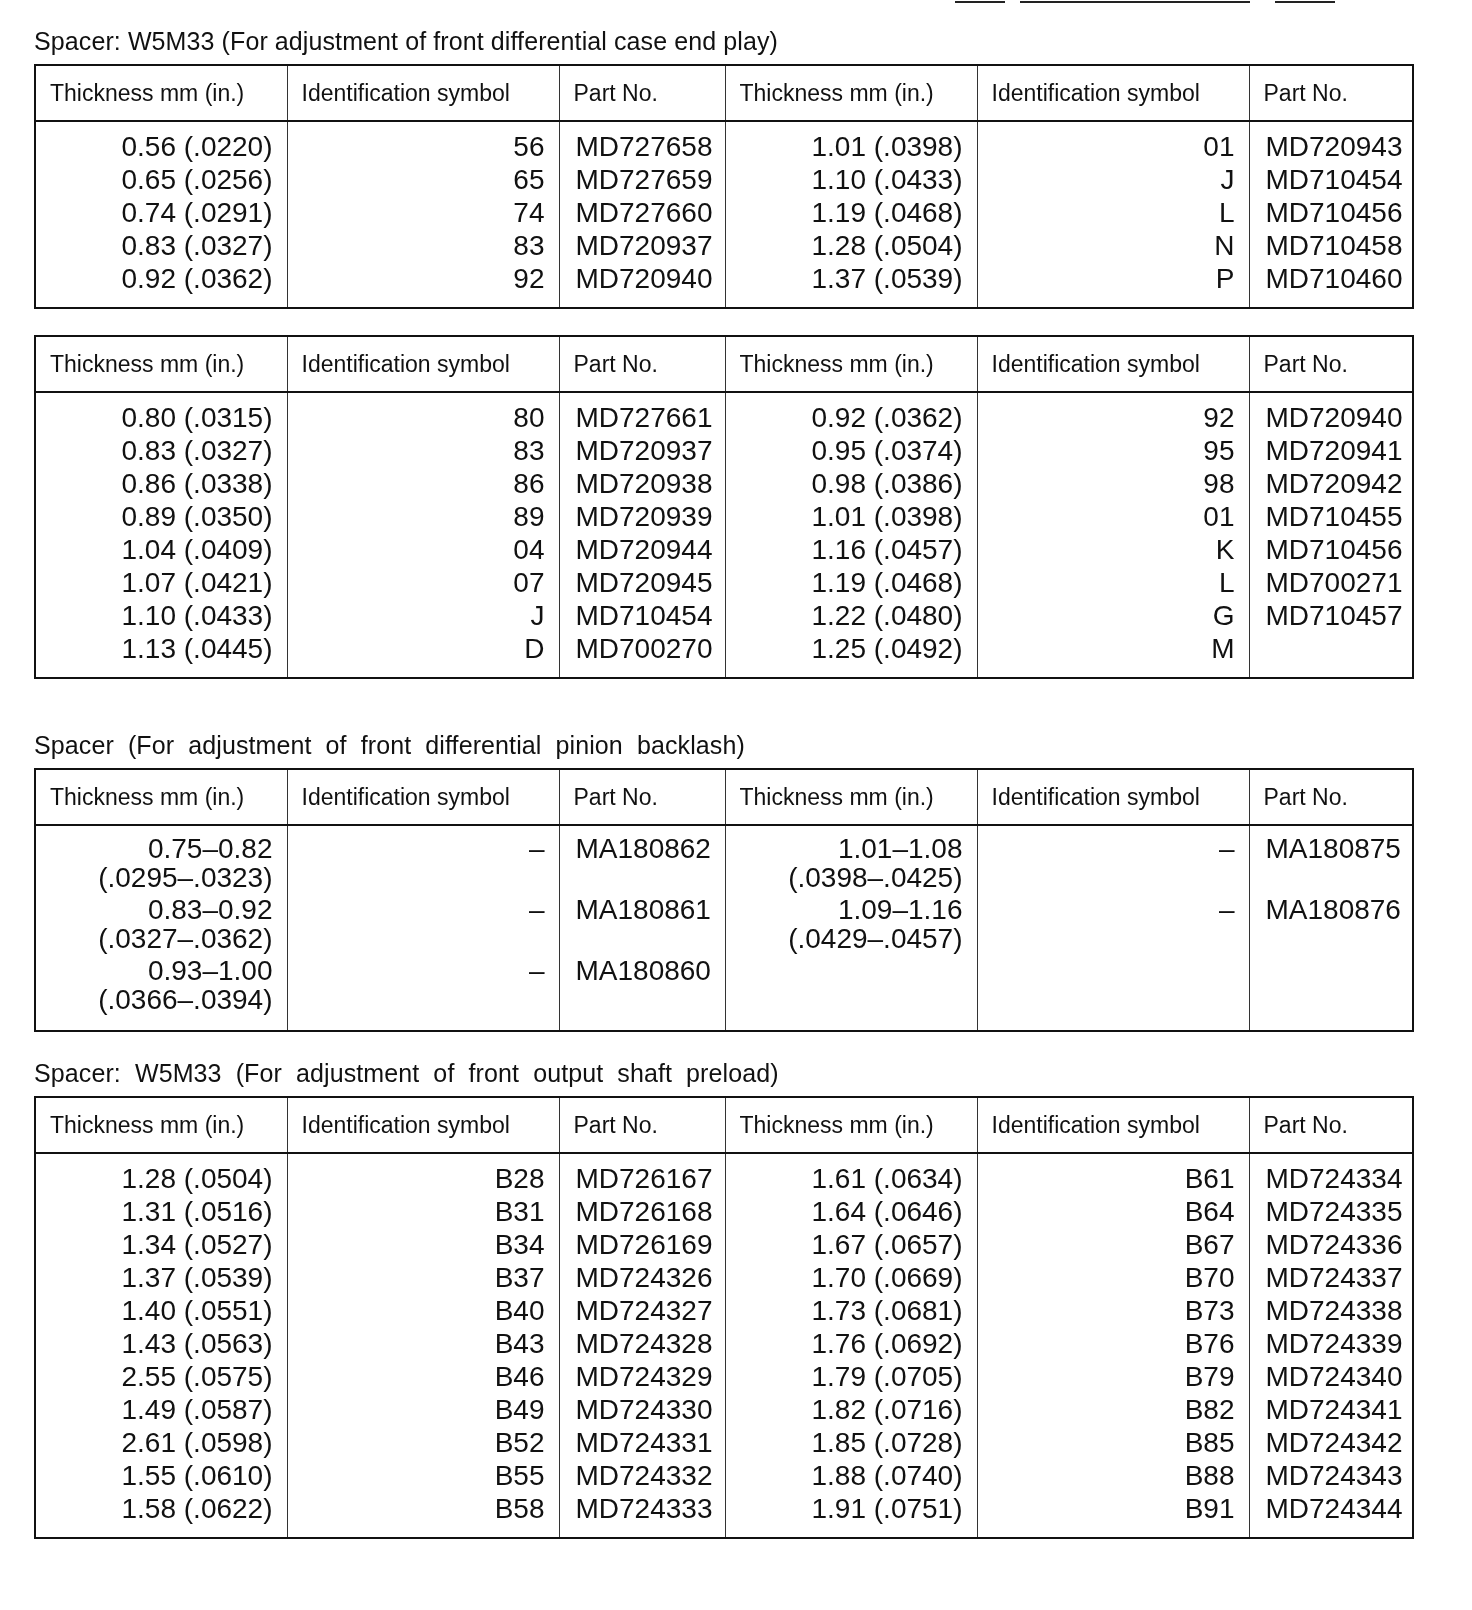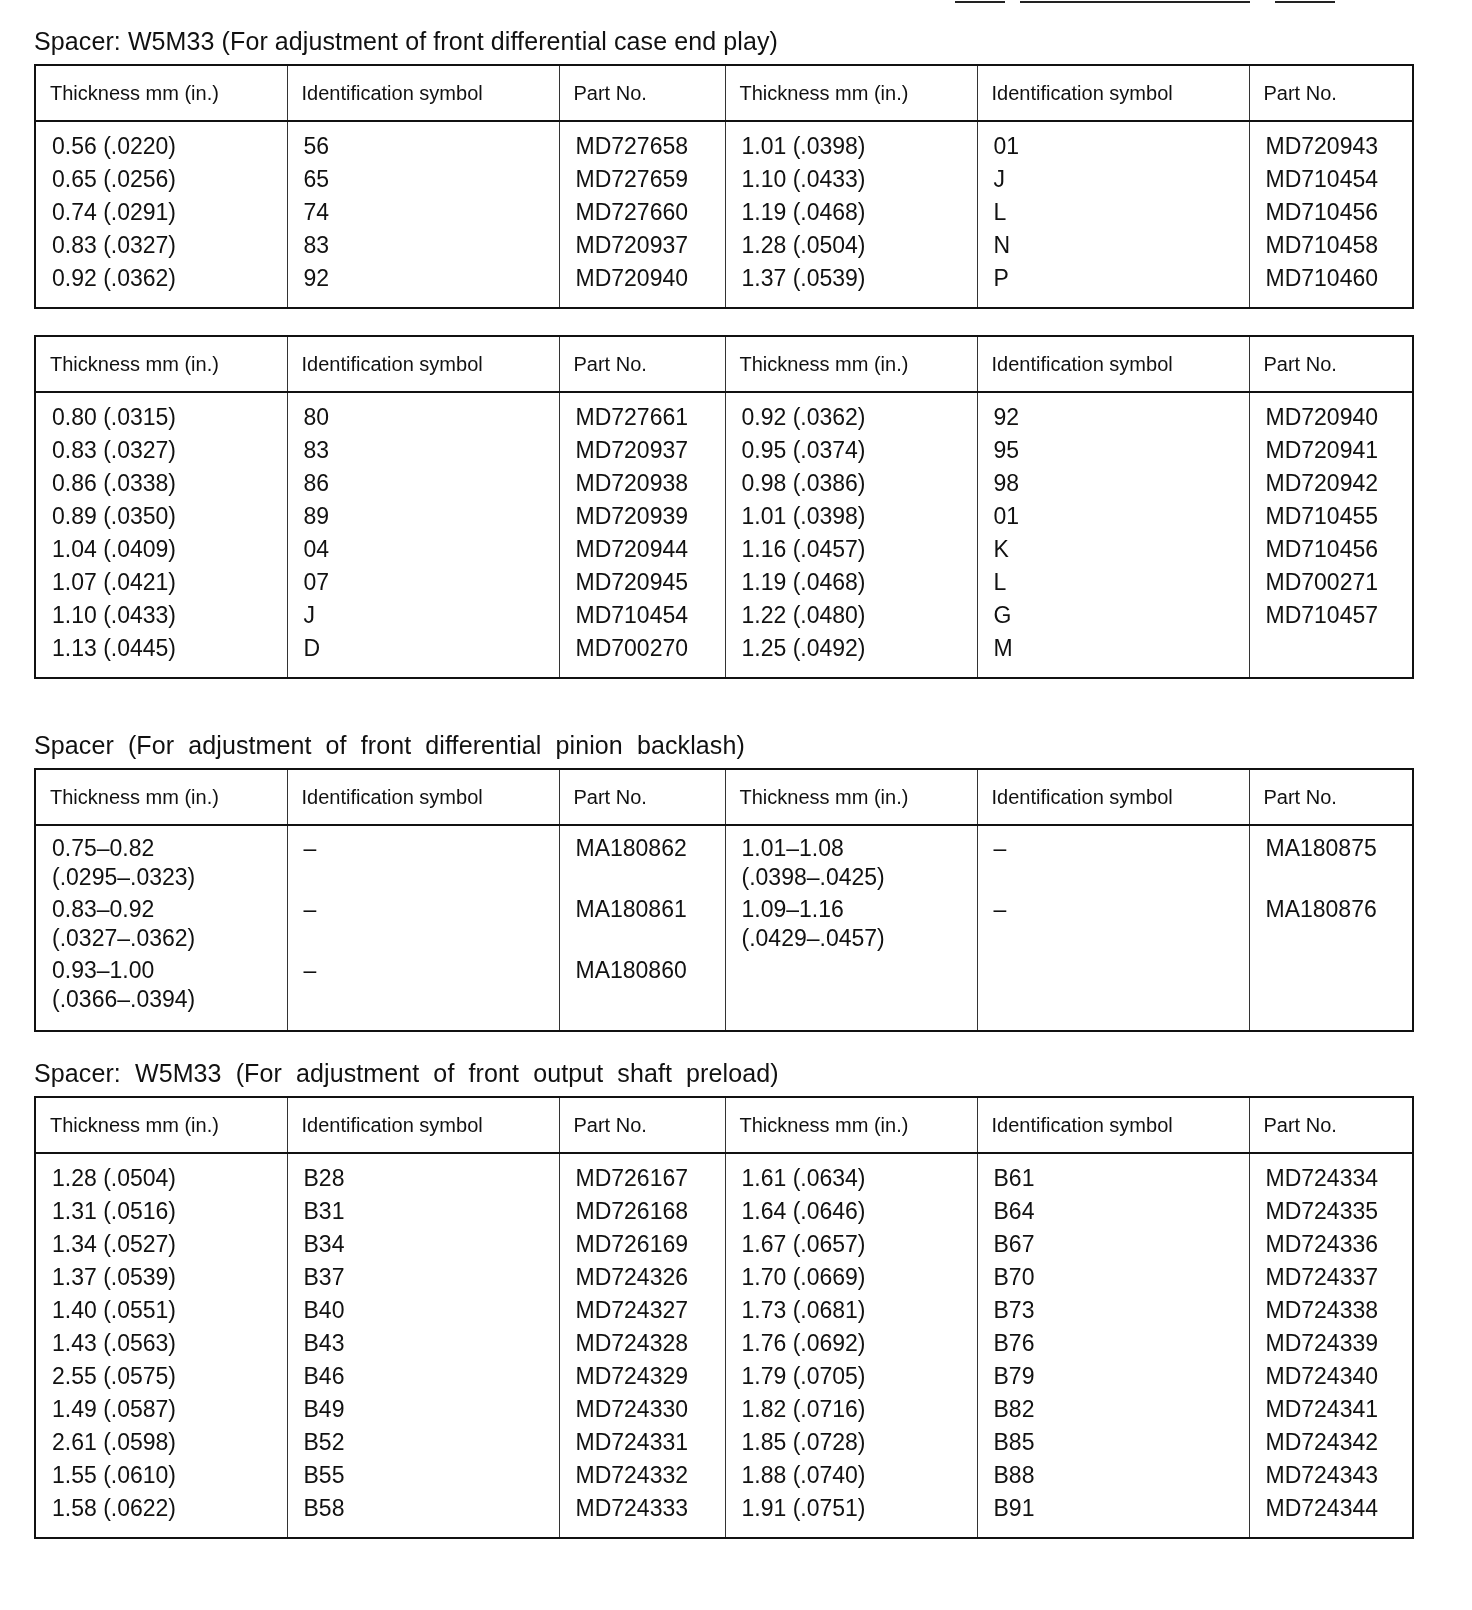--- a/index.html
+++ b/index.html
@@ -19,27 +19,27 @@
     border-collapse: collapse; width: 1378px; margin-top: 8px;
     border: 2px solid #111; table-layout: fixed;
   }
   table.spec col.c1 { width: 252px; }
   table.spec col.c2 { width: 272px; }
   table.spec col.c3 { width: 166px; }
   table.spec col.c4 { width: 252px; }
   table.spec col.c5 { width: 272px; }
   table.spec col.c6 { width: 164px; }
   table.spec th {
-    font-weight: normal; font-size: 20px; text-align: left;
+    font-weight: normal; font-size: 23px; text-align: left;
     padding: 0 14px; height: 54px; border-right: 1px solid #333;
     border-bottom: 2px solid #111; white-space: nowrap;
   }
   table.spec th:last-child { border-right: none; }
   table.spec td {
-    font-size: 23px; text-align: left; vertical-align: top;
+    font-size: 28px; text-align: right; vertical-align: top;
     padding: 8px 14px 12px 16px; border-right: 1px solid #333; line-height: 33px;
   }
   table.spec td:last-child { border-right: none; }
   .cell-line { display: block; white-space: nowrap; }
   .range-item { display: block; line-height: 29px; margin-bottom: 3px; white-space: pre; }
 </style>
 </head>
 <body>
 
 <div class="topmarks">

